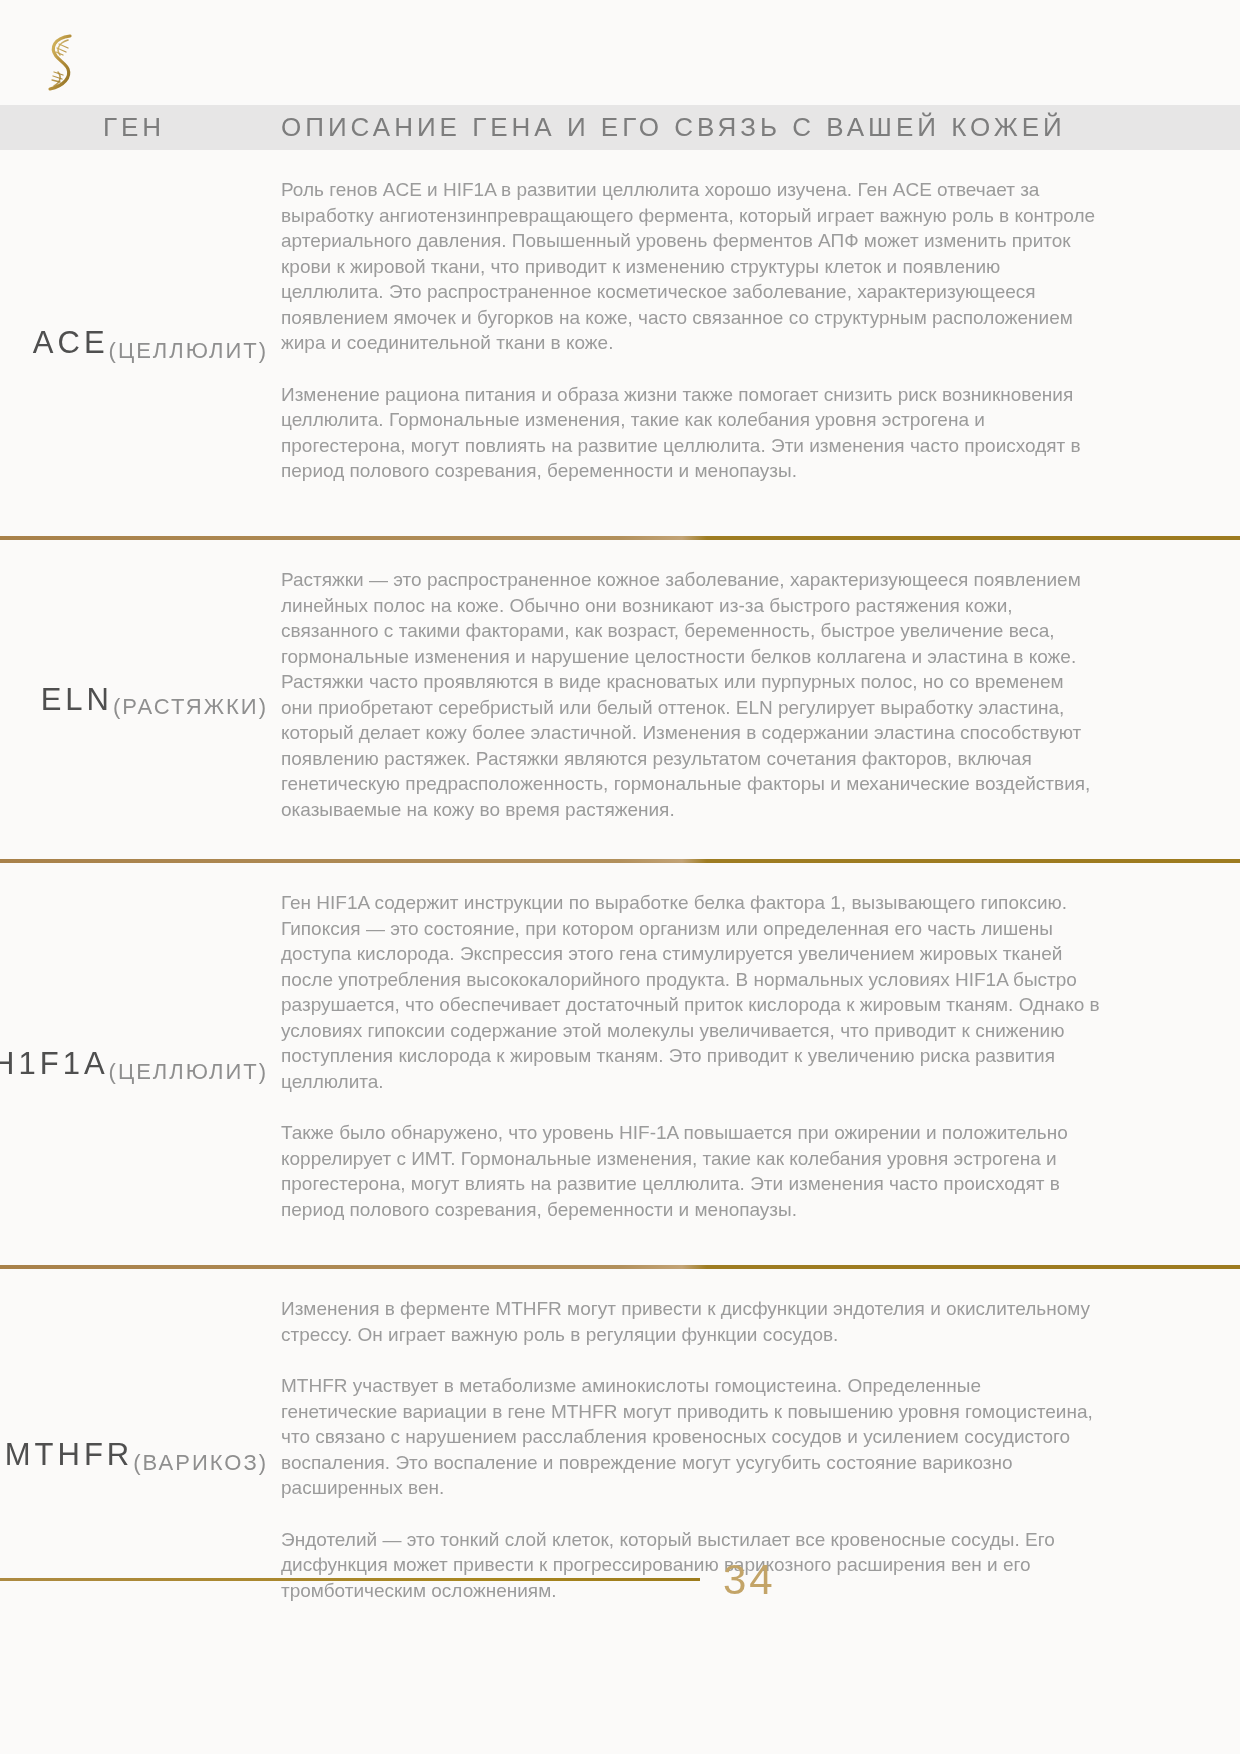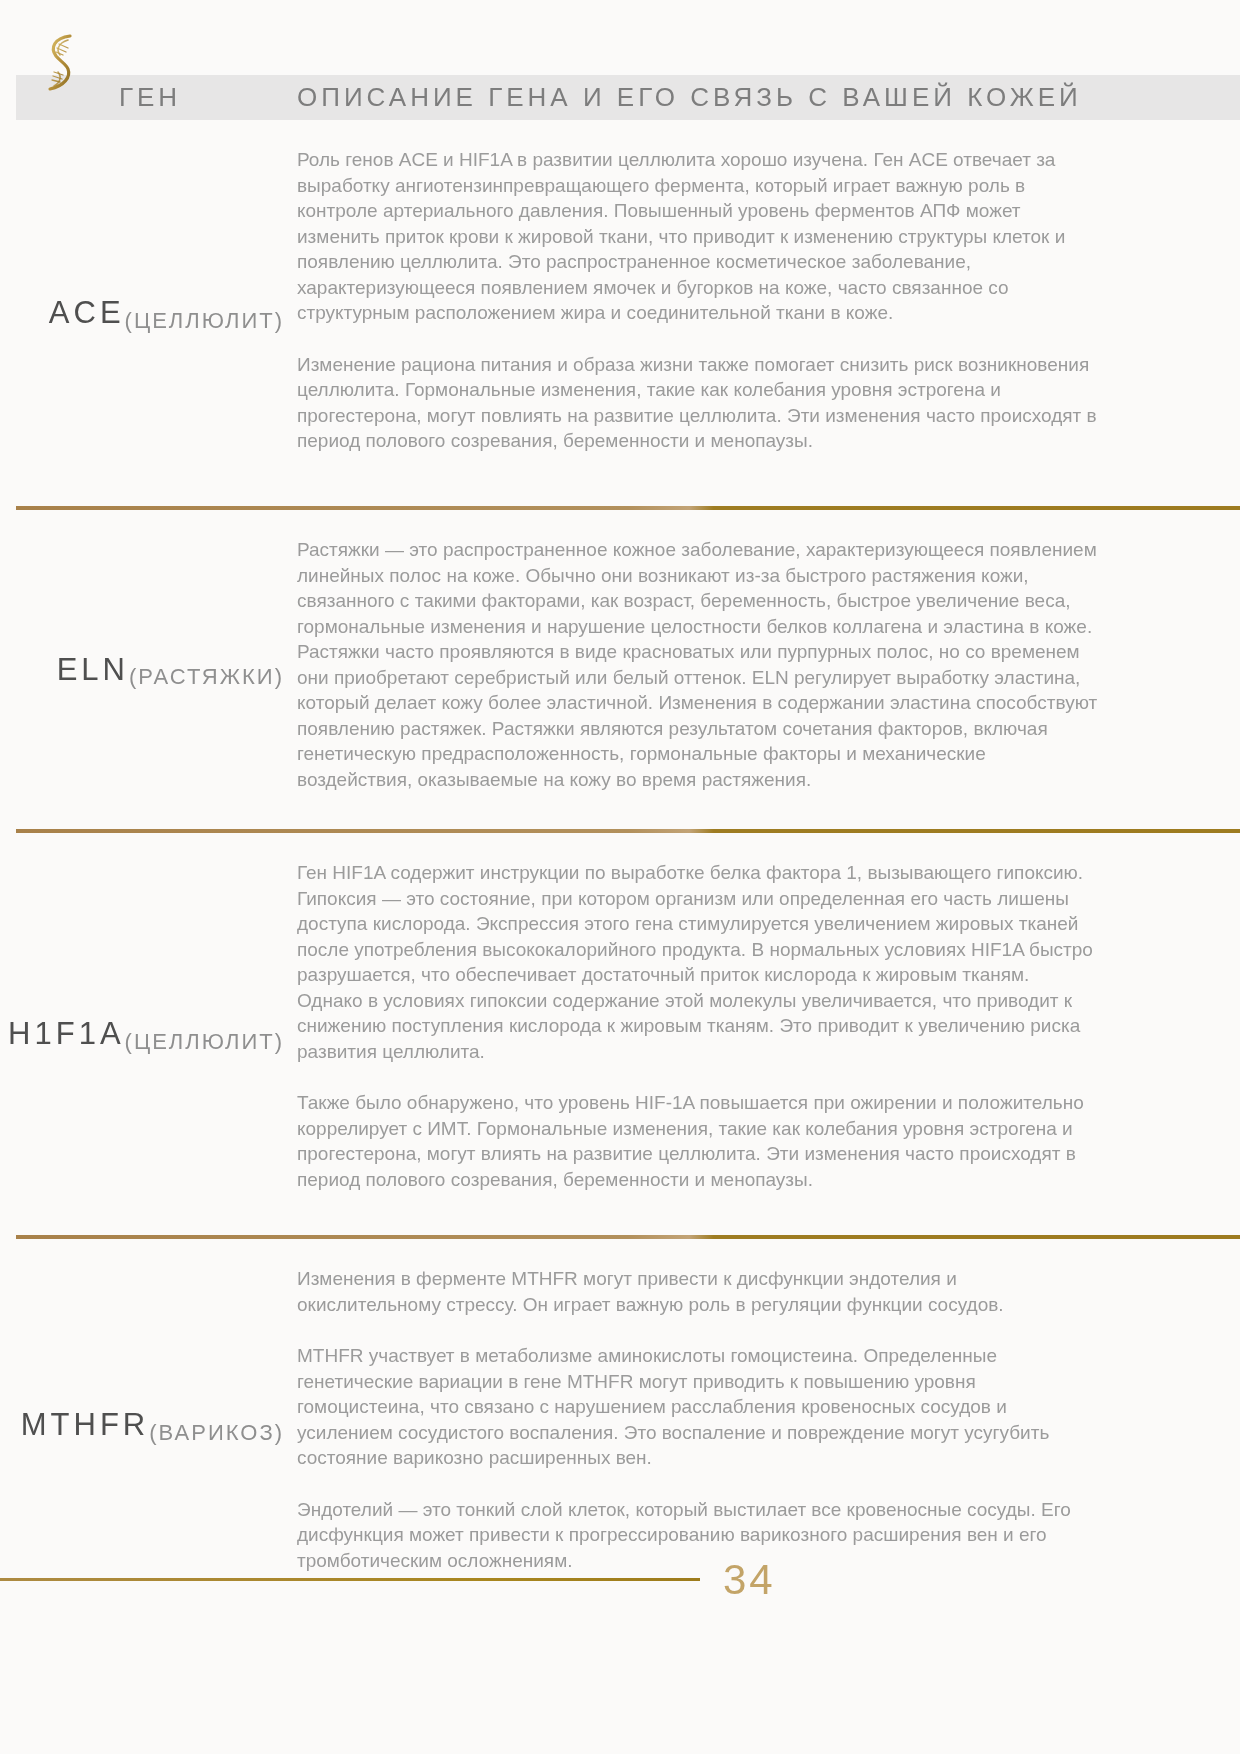--- a/index.html
+++ b/index.html
@@ -16,21 +16,21 @@
   }
 
   .logo {
     position: absolute;
     top: 34px;
     left: 44px;
     width: 34px;
     height: 58px;
   }
 
-  .table { padding-top: 75px; margin-left: 16px; }
+  .table { padding-top: 105px; }
 
   .header-row {
     display: flex;
     align-items: center;
     height: 45px;
     background: #e7e6e6;
     color: #7d7d7d;
     font-size: 26px;
     font-weight: 300;
     letter-spacing: 4px;

